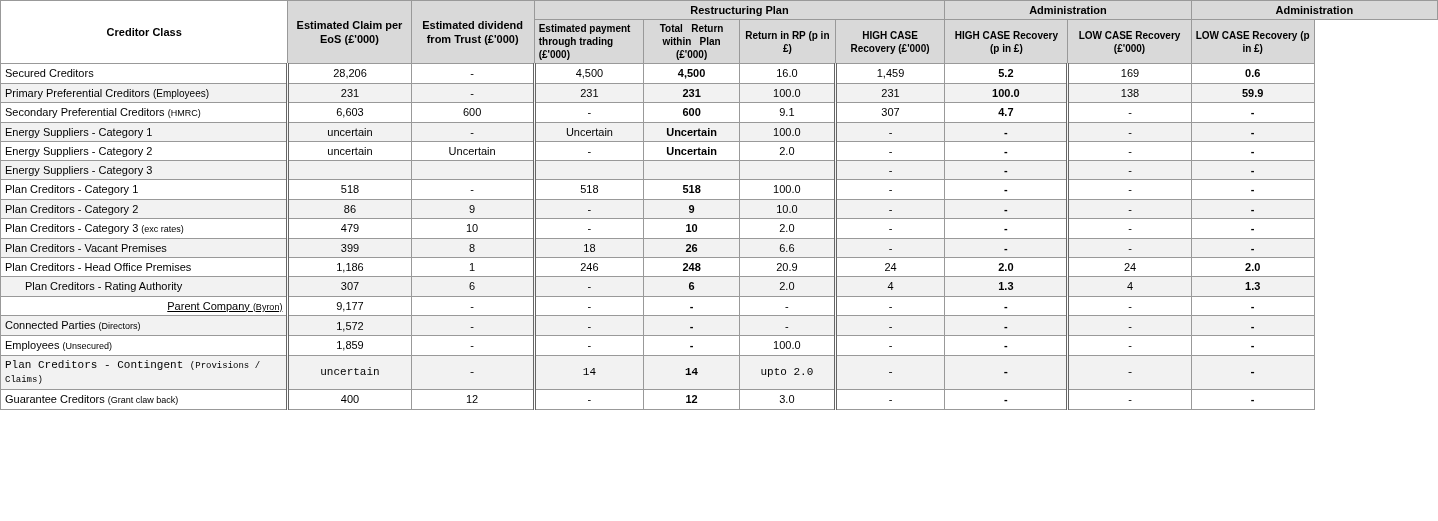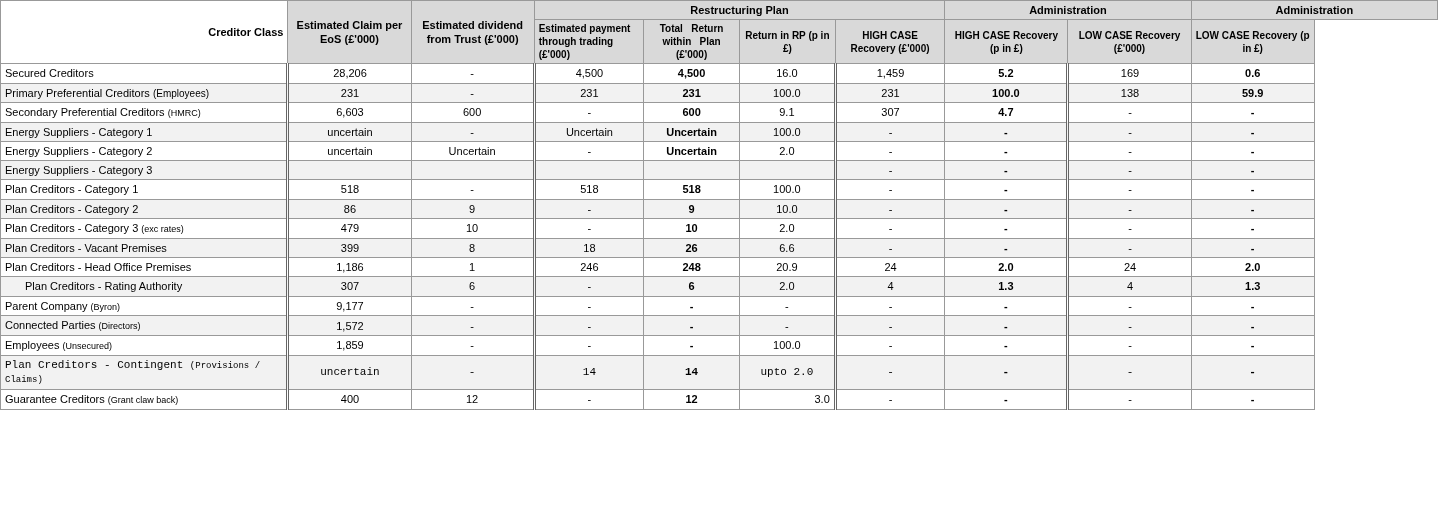--- a/index.html
+++ b/index.html
@@ -73,21 +73,21 @@
     <col class="c5">
     <col class="c6">
     <col class="c7">
     <col class="c8">
     <col class="c9">
     <col class="c10">
   </colgroup>
   <thead>
 
     <tr class="header-group">
-      <th rowspan="2" style="text-align:right; background:#fff; border:1px solid #999;">Creditor Class</th>
+      <th rowspan="2" style="text-align:center; background:#fff; border:1px solid #999;">Creditor Class</th>
       <th rowspan="2" style="border:1px solid #999; background:#d9d9d9;">Estimated Claim per EoS (£'000)</th>
       <th rowspan="2" style="border:1px solid #999; background:#d9d9d9;">Estimated dividend from Trust (£'000)</th>
       <th colspan="4" style="border:1px solid #999; background:#d9d9d9;">Restructuring Plan</th>
       <th colspan="2" style="border:1px solid #999; background:#d9d9d9;">Administration</th>
       <th colspan="2" style="border:1px solid #999; background:#d9d9d9;">Administration</th>
     </tr>
 
     <tr class="header-sub">
       <th style="border:1px solid #999; background:#d9d9d9;">Estimated payment through trading (£'000)</th>
       <th style="border:1px solid #999; background:#d9d9d9; font-size:10px;">Total &nbsp; Return<br>within &nbsp; Plan<br>(£'000)</th>
@@ -237,21 +237,21 @@
           <td style="border-right: 3px double rgb(102, 102, 102); background: inherit;">6</td>
           <td style="background: inherit;">-</td>
           <td style="font-weight: bold; background: inherit;">6</td>
           <td style="border-right: 3px double rgb(102, 102, 102); background: inherit;">2.0</td>
           <td style="background: inherit;">4</td>
           <td style="font-weight: bold; border-right: 3px double rgb(102, 102, 102); background: inherit;">1.3</td>
           <td style="background: inherit;">4</td>
           <td style="font-weight: bold; background: inherit;">1.3</td>
         </tr>
         <tr style="background: rgb(255, 255, 255);">
-          <td style="text-align: left; border-right: 3px double rgb(102, 102, 102); background: inherit;">Parent Company <span style="font-size:9px;font-weight:normal;">(Byron)</span></td>
+          <td style="text-align: right; border-right: 3px double rgb(102, 102, 102); background: inherit; text-decoration: underline;">Parent Company <span style="font-size:9px;font-weight:normal;">(Byron)</span></td>
           <td style="background: inherit;">9,177</td>
           <td style="border-right: 3px double rgb(102, 102, 102); background: inherit;">-</td>
           <td style="background: inherit;">-</td>
           <td style="font-weight: bold; background: inherit;">-</td>
           <td style="border-right: 3px double rgb(102, 102, 102); background: inherit;">-</td>
           <td style="background: inherit;">-</td>
           <td style="font-weight: bold; border-right: 3px double rgb(102, 102, 102); background: inherit;">-</td>
           <td style="background: inherit;">-</td>
           <td style="font-weight: bold; background: inherit;">-</td>
         </tr>
@@ -290,21 +290,21 @@
           <td style="font-weight: bold; border-right: 3px double rgb(102, 102, 102); background: inherit;">-</td>
           <td style="background: inherit;">-</td>
           <td style="font-weight: bold; background: inherit;">-</td>
         </tr>
         <tr style="background: rgb(255, 255, 255); padding-left: 30px;">
           <td style="text-align: left; border-right: 3px double rgb(102, 102, 102); background: inherit;">Guarantee Creditors <span style="font-size:9px;font-weight:normal;">(Grant claw back)</span></td>
           <td style="background: inherit;">400</td>
           <td style="border-right: 3px double rgb(102, 102, 102); background: inherit;">12</td>
           <td style="background: inherit;">-</td>
           <td style="font-weight: bold; background: inherit;">12</td>
-          <td style="border-right: 3px double rgb(102, 102, 102); background: inherit; text-align: right;">3.0</td>
+          <td style="border-right: 3px double rgb(102, 102, 102); background: inherit;">3.0</td>
           <td style="background: inherit;">-</td>
           <td style="font-weight: bold; border-right: 3px double rgb(102, 102, 102); background: inherit;">-</td>
           <td style="background: inherit;">-</td>
           <td style="font-weight: bold; background: inherit;">-</td>
         </tr>
       </tbody>
 </table>
 </div>
 
 </body></html>

